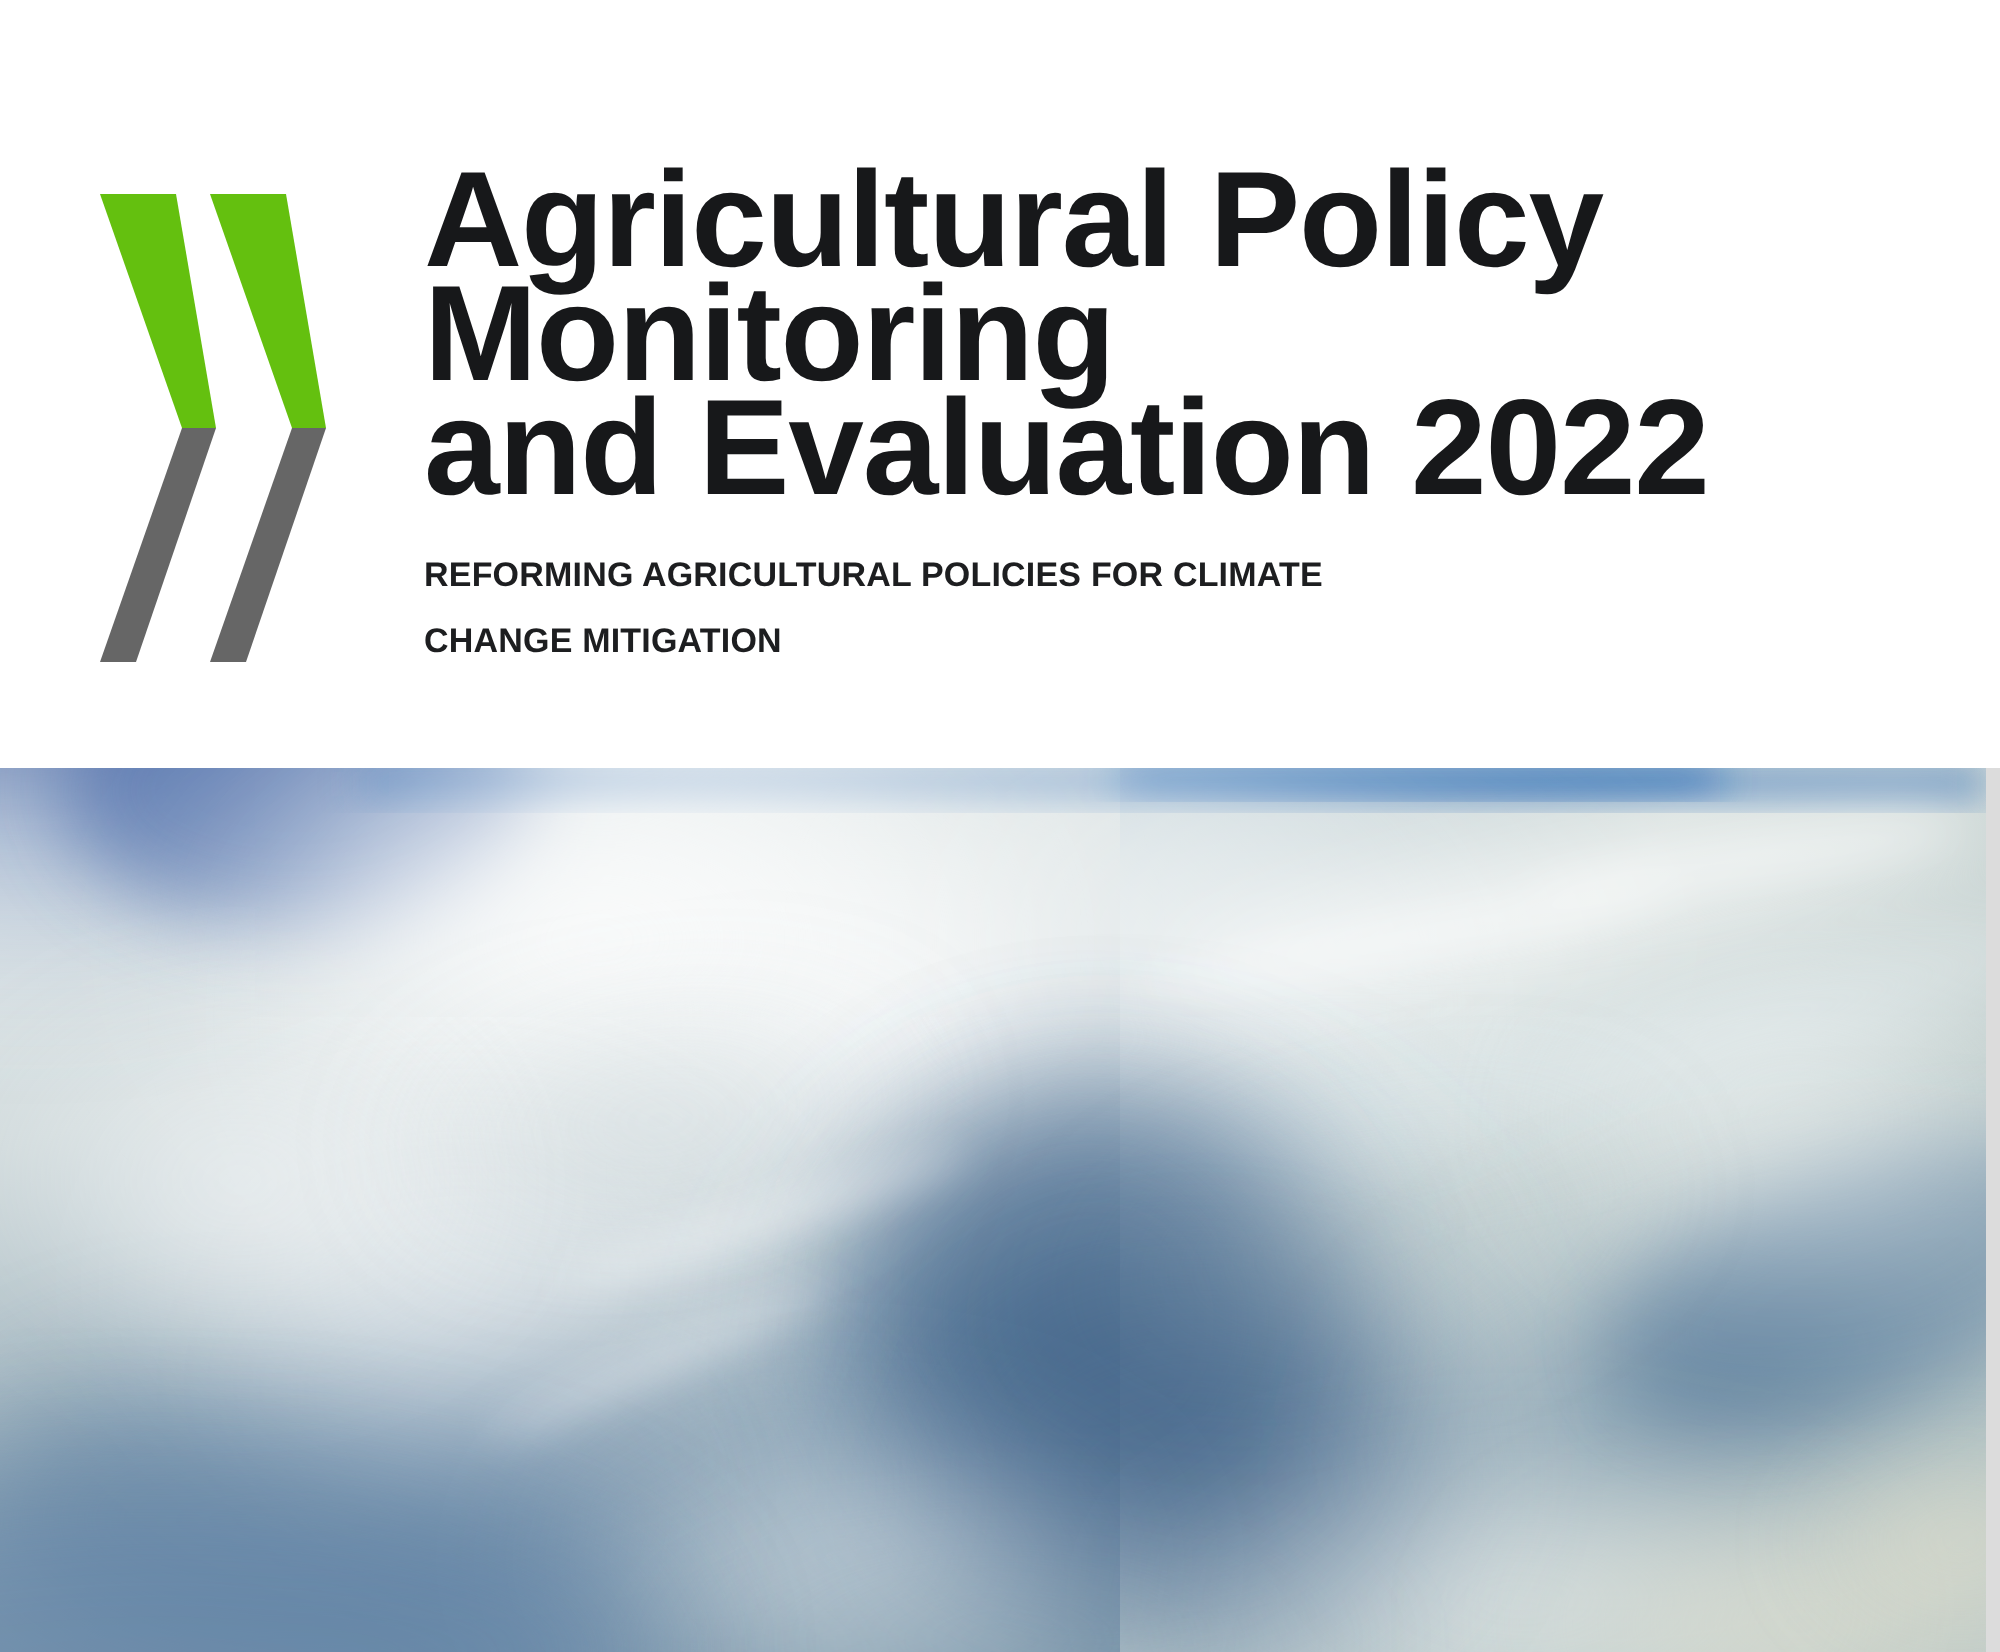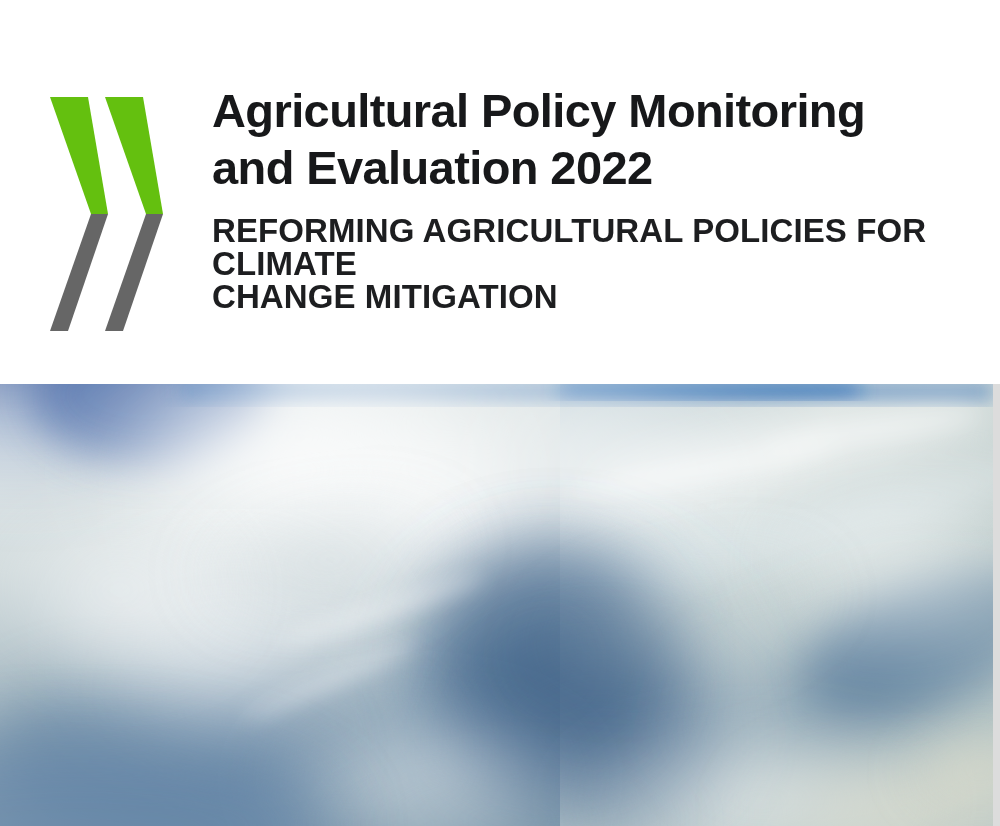--- a/index.html
+++ b/index.html
@@ -47,31 +47,31 @@
   .title-block {
     position: absolute;
     left: 212px;
     top: 82px;
     width: 740px;
     z-index: 7;
   }
   .main-title {
     margin: 0;
     font-family: "Liberation Sans", sans-serif;
-    font-size: 47px;
+    font-size: 68px;
     line-height: 57px;
     font-weight: bold;
     letter-spacing: -0.6px;
     color: #17181a;
     white-space: pre-line;
   }
   .sub-title {
     margin: 18px 0 0 0;
     font-family: "Liberation Sans", sans-serif;
-    font-size: 33px;
+    font-size: 17px;
     line-height: 33px;
     font-weight: bold;
     letter-spacing: 0.1px;
     color: #1d1e20;
     text-transform: uppercase;
     white-space: pre-line;
   }
 
   
   .photo-wrap {

